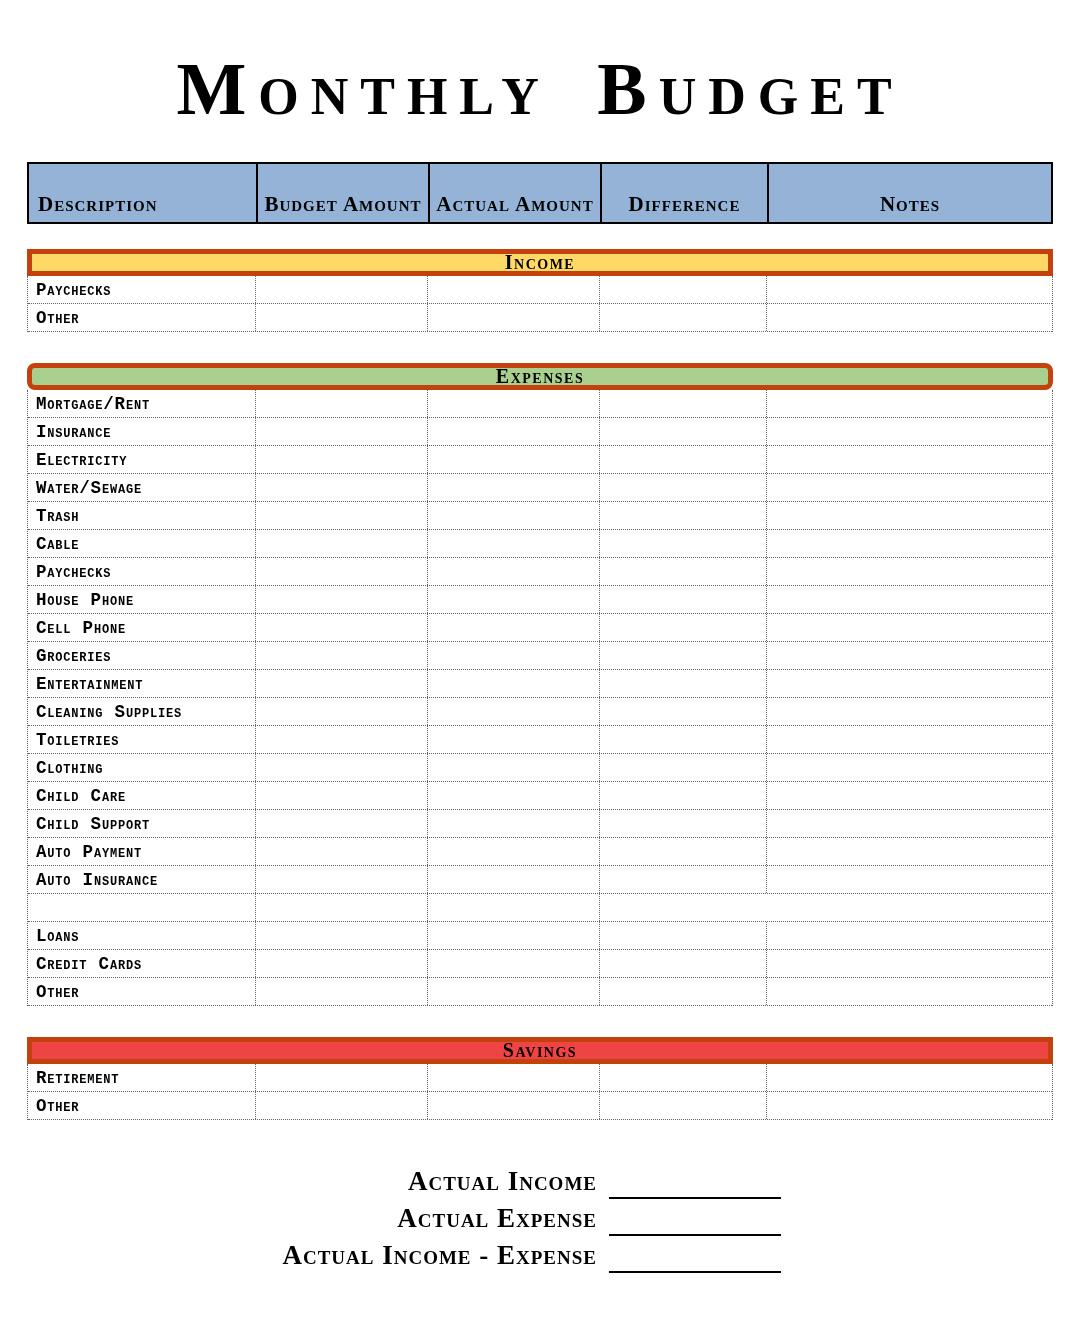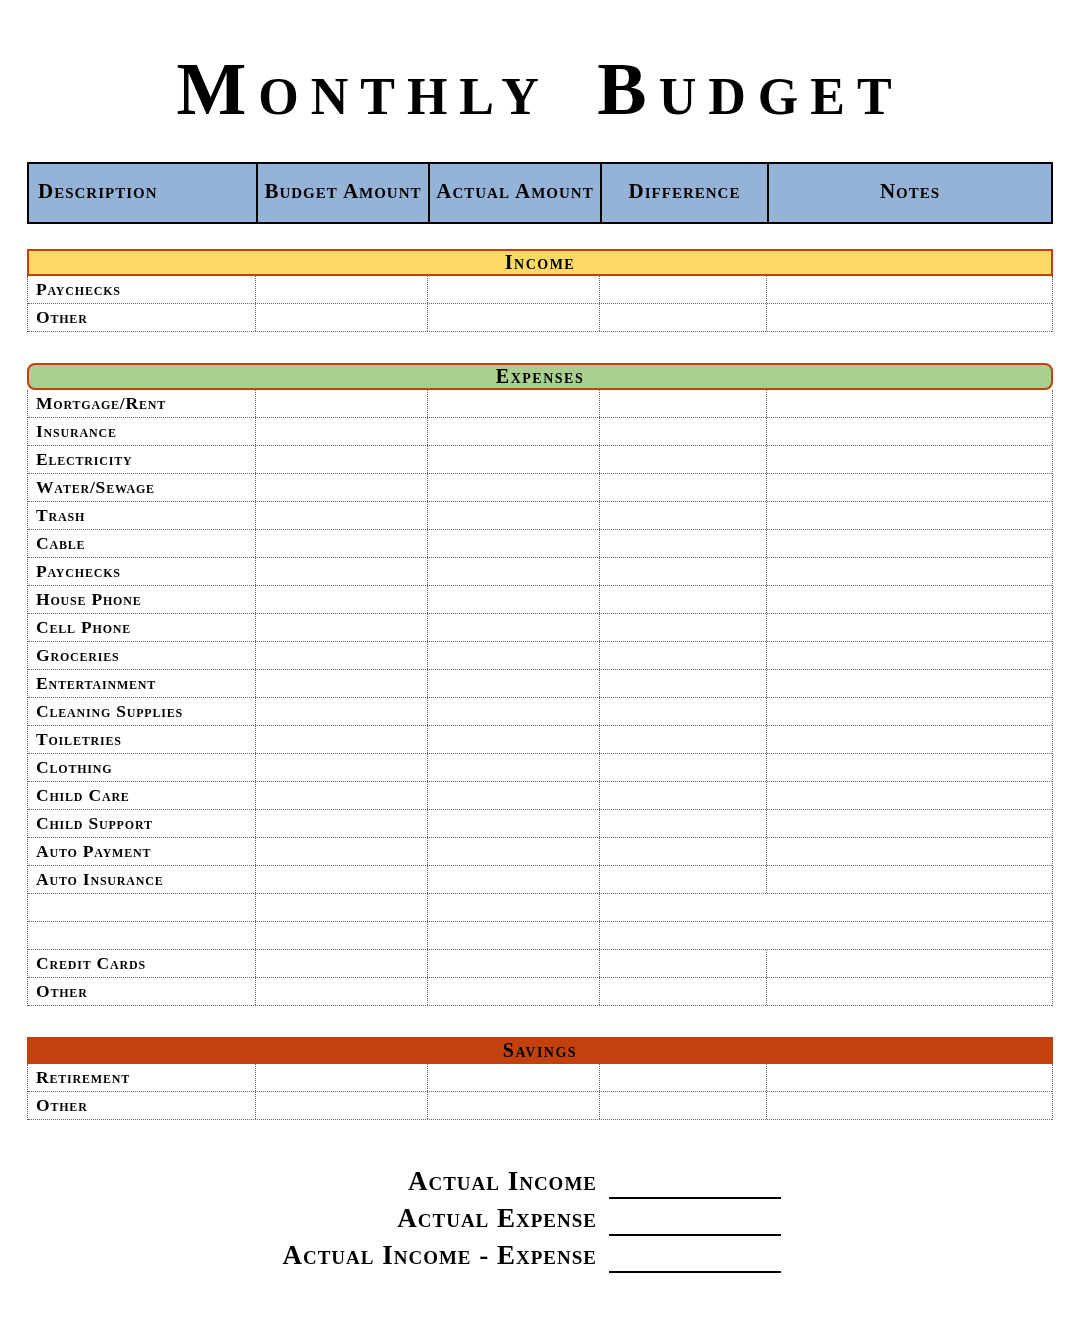--- a/index.html
+++ b/index.html
@@ -35,50 +35,50 @@
   .header-cell {
     display: flex;
     align-items: flex-end;
     justify-content: center;
     text-align: center;
     font-variant: small-caps;
     font-weight: bold;
     font-size: 21px;
     letter-spacing: 1px;
     line-height: 1.3;
-    padding: 3px 6px 17px;
+    padding: 3px 6px 4px;
     border-right: 2px solid #000;
   }
   .header-cell:last-child { border-right: none; }
   .header-cell.desc { justify-content: flex-start; text-align: left; padding-left: 9px; }
 
   
   .section-block { margin-top: 31px; }
   .section-block:first-child { margin-top: 25px; }
   .section-band {
     height: 27px;
-    border: 2px solid #c2410c;
+    border: 5px solid #c2410c;
     display: flex; align-items: center; justify-content: center;
   }
   .section-title {
     font-variant: small-caps;
     font-weight: bold;
     font-size: 20px;
     letter-spacing: 1.5px;
   }
   .rows { border-left: 1px dotted #666; border-right: 1px dotted #666; }
   .row {
     display: grid;
     grid-template-columns: 228px 172px 172px 167px 1fr;
     height: 28px;
     border-bottom: 1px dotted #666;
   }
   .cell { border-right: 1px dotted #666; }
   .cell:last-child { border-right: none; }
-  .label-cell { display: flex; align-items: center; padding-left: 8px; }
+  .label-cell { display: flex; align-items: center; padding-left: 8px; font-family: Liberation Mono, monospace; }
   .row-label {
     font-variant: small-caps;
     font-weight: bold;
     font-size: 17.5px;
     letter-spacing: 0.8px;
     white-space: nowrap;
   }
 
   
   .summary { margin-top: 42px; }
@@ -312,20 +312,23 @@
             <div class="cell"></div>
             <div class="cell"></div>
           </div>
           <div class="row">
             <div class="cell"></div>
             <div class="cell"></div>
             <div class="cell"></div>
             <div class="cell"></div>
           </div>
           <div class="row">
+            <div class="cell label-cell">
+              <span class="row-label">Loans</span>
+            </div>
             <div class="cell"></div>
             <div class="cell"></div>
             <div class="cell"></div>
             <div class="cell"></div>
           </div>
           <div class="row">
             <div class="cell label-cell">
               <span class="row-label">Credit Cards</span>
             </div>
             <div class="cell"></div>
@@ -338,21 +341,21 @@
               <span class="row-label">Other</span>
             </div>
             <div class="cell"></div>
             <div class="cell"></div>
             <div class="cell"></div>
             <div class="cell"></div>
           </div>
         </div>
       </section>
       <section class="section-block">
-        <div class="section-band" style="background: #c2410c;">
+        <div class="section-band" style="background: #ef4444;">
           <span class="section-title">Savings</span>
         </div>
         <div class="rows">
           <div class="row">
             <div class="cell label-cell">
               <span class="row-label">Retirement</span>
             </div>
             <div class="cell"></div>
             <div class="cell"></div>
             <div class="cell"></div>

